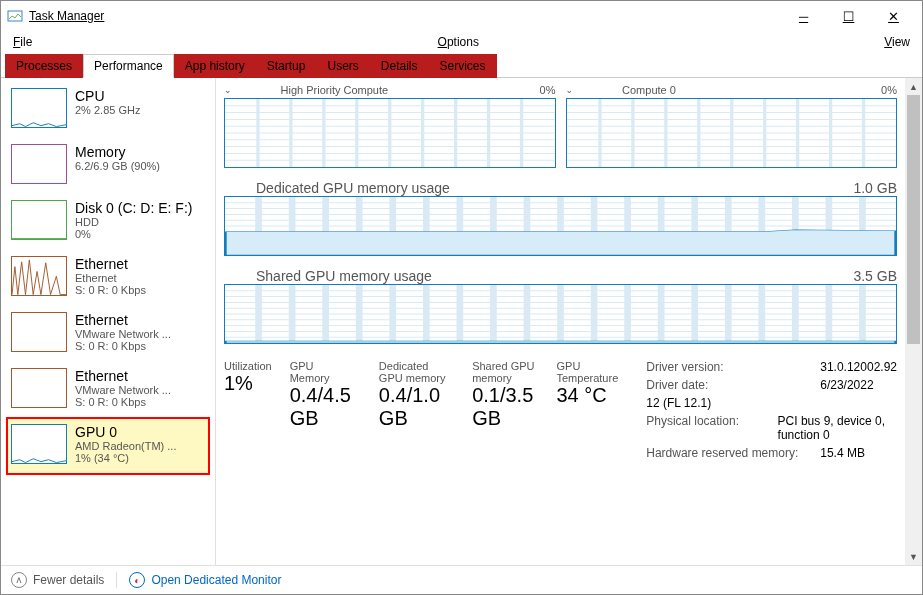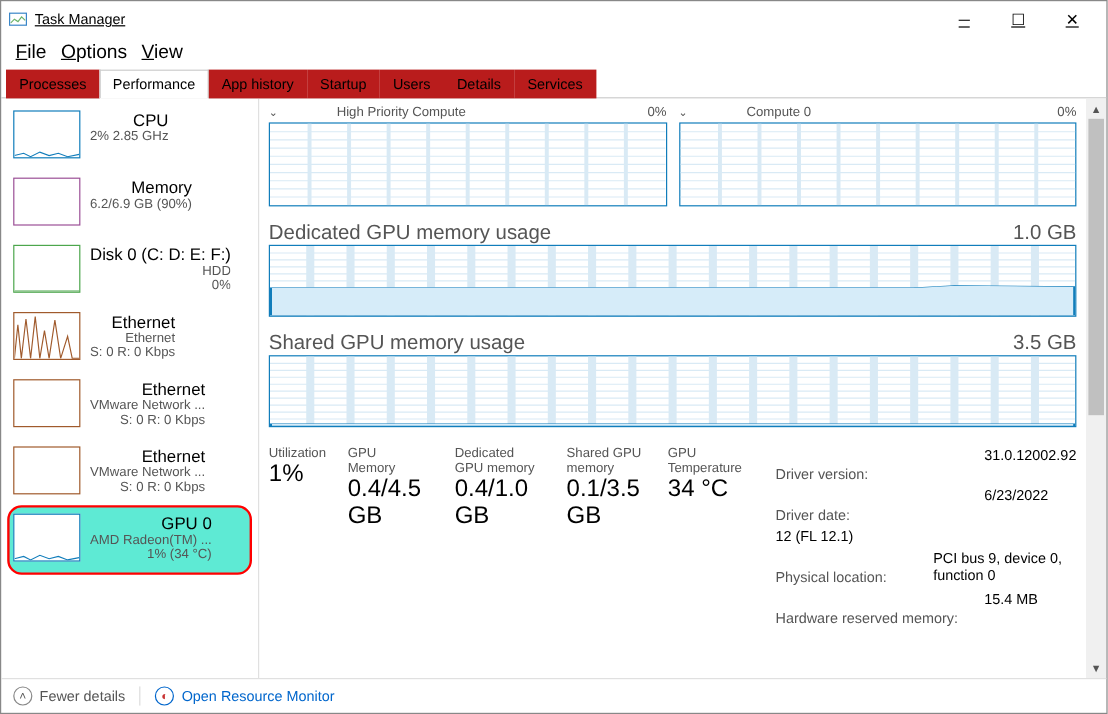--- a/index.html
+++ b/index.html
@@ -2,30 +2,30 @@
 <html><head>
 <meta charset="utf-8">
 <style>
 * { margin: 0; padding: 0; box-sizing: border-box; font-family: "Segoe UI", sans-serif; }
 body { background: #fff; width: 923px; height: 595px; border: 1px solid #888; overflow: hidden; display: flex; flex-direction: column; }
 .titlebar { height: 30px; display: flex; align-items: center; padding: 0 6px; text-decoration: underline; }
 .titlebar-icon { width: 16px; height: 16px; margin-right: 6px; display: inline-flex; }
 .titlebar-title { font-size: 12px; flex: 1; }
 .win-controls { display: flex; }
 .win-btn { width: 45px; height: 30px; display: flex; align-items: center; justify-content: center; font-size: 13px; cursor: pointer; }
-.menubar { display: flex; padding: 2px 8px; gap: 4px; font-size: 16px; }
+.menubar { display: flex; padding: 2px 8px; gap: 4px; font-size: 12px; justify-content: space-between; }
 .menuitem { padding: 2px 4px; cursor: pointer; }
 .menuitem span.u { text-decoration: underline; }
 .tabbar { display: flex; border-bottom: 1px solid #ccc; font-size: 12px; padding-left: 4px; }
 .tab { padding: 4px 10px; cursor: pointer; border: 1px solid transparent; border-bottom: none; position: relative; top: 1px; background: #b91c1c; }
 .tab.active { background: #fff; border-color: #ccc; border-bottom: 1px solid #fff; }
 .content { flex: 1; display: flex; overflow: hidden; }
 .sidebar { width: 215px; border-right: 1px solid #e0e0e0; overflow-y: auto; padding: 4px 6px; margin-right: 4px; }
-.side-item { display: flex; gap: 8px; padding: 6px 4px 10px 4px; cursor: pointer; text-align: right; }
-.side-item.selected { background: #5eead4; outline: 2px solid #ff0000; outline-offset: -1px; border-radius: 11px; }
+.side-item { display: flex; gap: 8px; padding: 6px 4px 10px 4px; cursor: pointer; }
+.side-item.selected { background: #fef9c3; outline: 2px solid #ff0000; outline-offset: -1px; }
 .thumb { width: 56px; height: 40px; border: 1px solid #117dbb; background: #fff; position: relative; overflow: hidden; flex-shrink: 0; }
 .thumb.memory { border-color: #9b4f96; }
 .thumb.disk { border-color: #4ca64c; }
 .thumb.eth { border-color: #a05a2c; }
 .thumb svg { position: absolute; inset: 0; }
 .side-text { display: flex; flex-direction: column; font-size: 12px; min-width: 0; }
 .side-title { font-size: 14px; }
 .side-sub { color: #555; font-size: 11px; white-space: nowrap; overflow: hidden; text-overflow: ellipsis; }
 .main { flex: 1; display: flex; overflow: hidden; }
 .main-body { flex: 1; padding: 6px 8px 0 4px; display: flex; flex-direction: column; overflow: hidden; }
@@ -33,29 +33,29 @@
 .graph-block { flex: 1; display: flex; flex-direction: column; }
 .graph-header { display: flex; font-size: 11px; color: #555; margin-bottom: 2px; align-items: center; }
 .graph-header .chev { margin-right: 4px; font-size: 9px; }
 .graph-header .gh-label { flex: 1; padding-left: 45px; }
 .graph-header .gh-pct { }
 .graph { border: 1px solid #117dbb; height: 70px; background: #fff; position: relative; }
 .graph.wide { width: 100%; }
 .graph.mem { height: 60px; }
 .graph svg { position: absolute; inset: 0; width: 100%; height: 100%; }
 .graph .grid line { stroke: #d9eaf5; stroke-width: 1; }
-.section-label { font-size: 17px; color: #555; margin-top: 12px; display: flex; }
+.section-label { font-size: 14px; color: #555; margin-top: 12px; display: flex; margin-left: 32px; }
 .section-label .sl-name { flex: 1; }
 .stats { display: flex; gap: 28px; margin-top: 16px; }
 .stat-col { display: flex; flex-direction: row; gap: 18px; }
 .stat-label { font-size: 11px; color: #555; }
 .stat-value { font-size: 20px; }
 .info-col { display: flex; flex-direction: column; gap: 4px; font-size: 12px; }
 .info-row { display: flex; gap: 14px; }
-.info-key { width: 160px; color: #555; margin-top: 16px; }
+.info-key { width: 160px; color: #555; }
 .footer { border-top: 1px solid #e0e0e0; padding: 6px 10px; display: flex; align-items: center; gap: 12px; font-size: 12px; }
 .foot-link { color: #555; cursor: pointer; display: flex; align-items: center; gap: 6px; }
 .foot-link.blue { color: #0066cc; }
 .circ-icon { width: 16px; height: 16px; border: 1px solid #888; border-radius: 50%; display: inline-flex; align-items: center; justify-content: center; font-size: 10px; }
 .sep { width: 1px; height: 16px; background: #ddd; }
 .scrollbar { width: 17px; background: #f0f0f0; display: flex; flex-direction: column; }
 .sb-btn { height: 17px; display: flex; align-items: center; justify-content: center; font-size: 9px; color: #555; cursor: pointer; }
 .sb-track { flex: 1; position: relative; }
 .sb-thumb { position: absolute; left: 2px; right: 2px; background: #c0c0c0; }
 </style>
@@ -373,15 +373,15 @@
 </div>
 
 <div class="footer">
   <div class="foot-link">
     <span class="circ-icon">˄</span>
     <span>Fewer details</span>
   </div>
   <div class="sep"></div>
   <div class="foot-link blue">
     <span class="circ-icon" style="border-color:#0066cc;color:#c83232">◐</span>
-    <span>Open Resource Monitor</span>
+    <span>Open Dedicated Monitor</span>
   </div>
 </div>
 
 </body></html>

